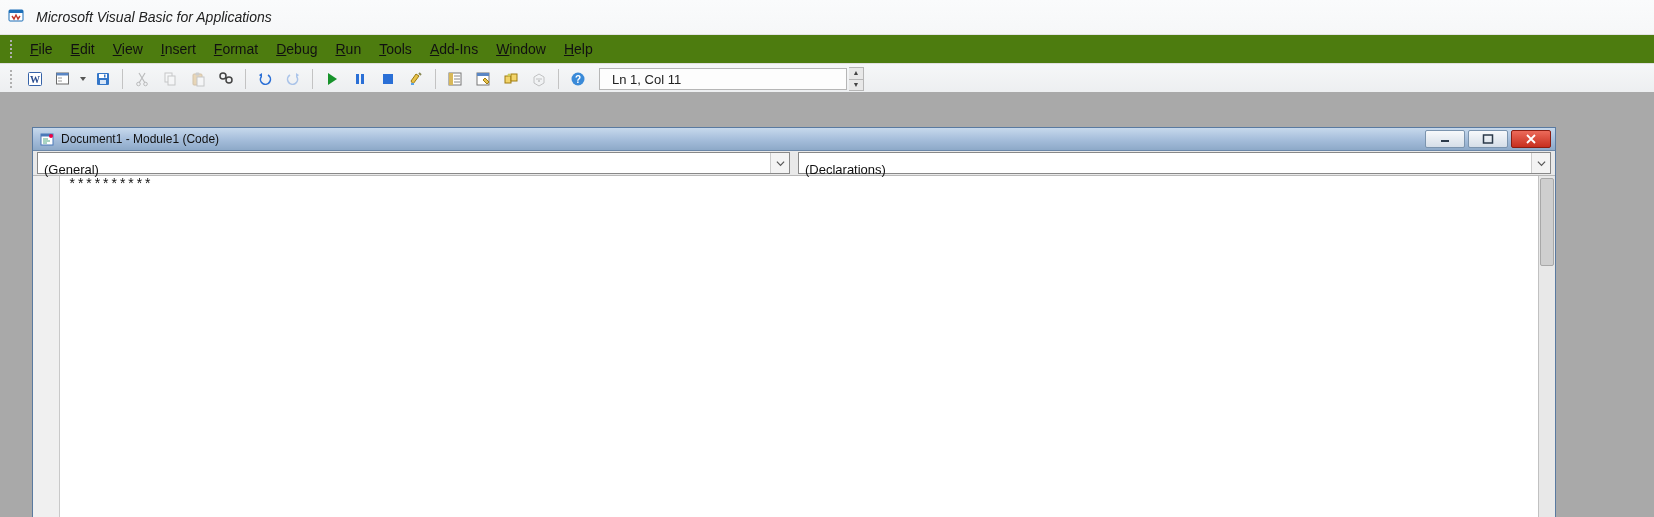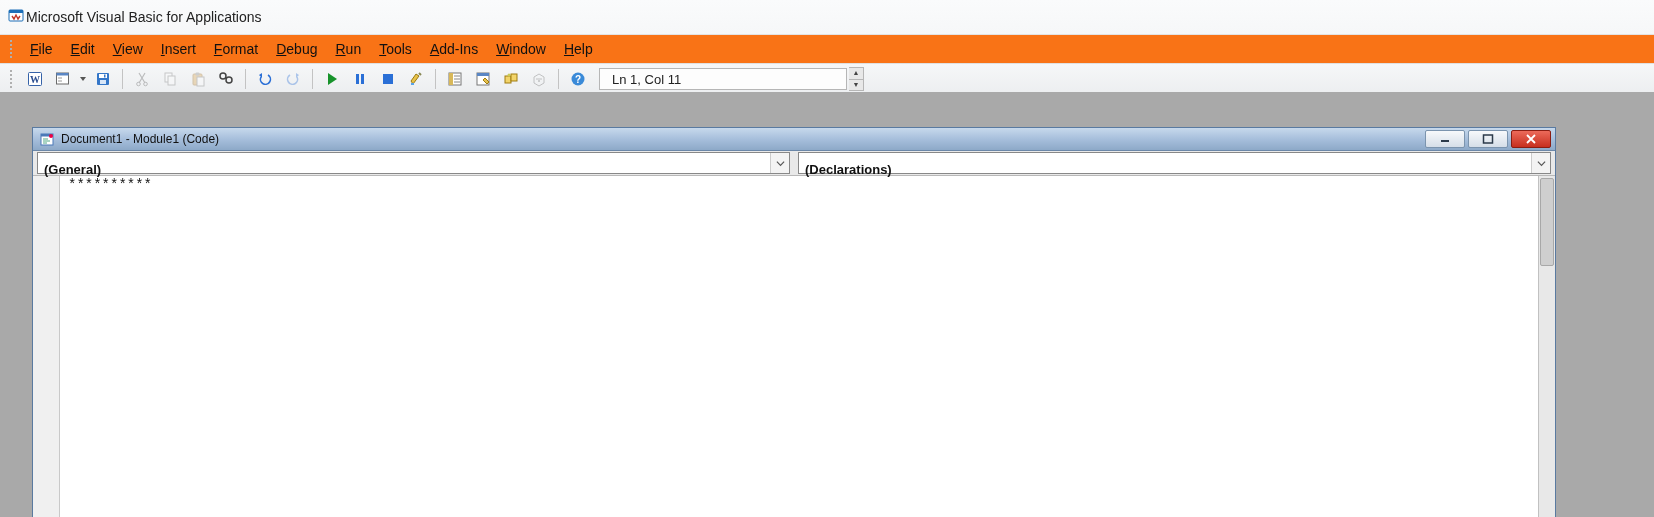--- a/index.html
+++ b/index.html
@@ -12,30 +12,31 @@
     background: #a9a9a9;
     overflow: hidden;
   }
   
   .title-bar {
     height: 34px;
     background: linear-gradient(#fafbfc,#f6f7f8);
     display: flex;
     align-items: center;
     padding: 0 8px;
-    gap: 2px;
+    gap: 12px;
     border-bottom: 1px solid #e3e3e3;
+    font-style: italic;
   }
   .title-bar svg { width:16px; height:16px; }
   .title-bar .title { color:#222; font-size:14px; }
 
   
   .menu-bar {
     height: 28px;
-    background:#f97316;
+    background:#4d7c0f;
     display:flex;
     align-items:center;
     padding: 0 4px 0 10px;
     gap: 2px;
     border-bottom: 1px solid #e0e0e0;
   }
   .menu-bar .gripper {
     width:4px; height:18px;
     border-left:2px dotted #b0b0b0;
     margin-right:4px;
@@ -158,21 +159,21 @@
     height:20px;
     border:1px solid #888;
     background:#fff;
     display:flex; align-items:center;
     position:relative;
   }
   .combo span {
     flex:1;
     padding:0 6px;
     font-size:13px;
-    font-weight:700;
+    font-weight:400;
     color:#111;
     margin-top:12px;
   }
   .combo .arrow {
     width:18px; height:100%;
     border-left:1px solid #ccc;
     display:flex; align-items:center; justify-content:center;
     background:#f3f3f3;
   }
   .combo .arrow svg{ width:9px; height:9px; }

